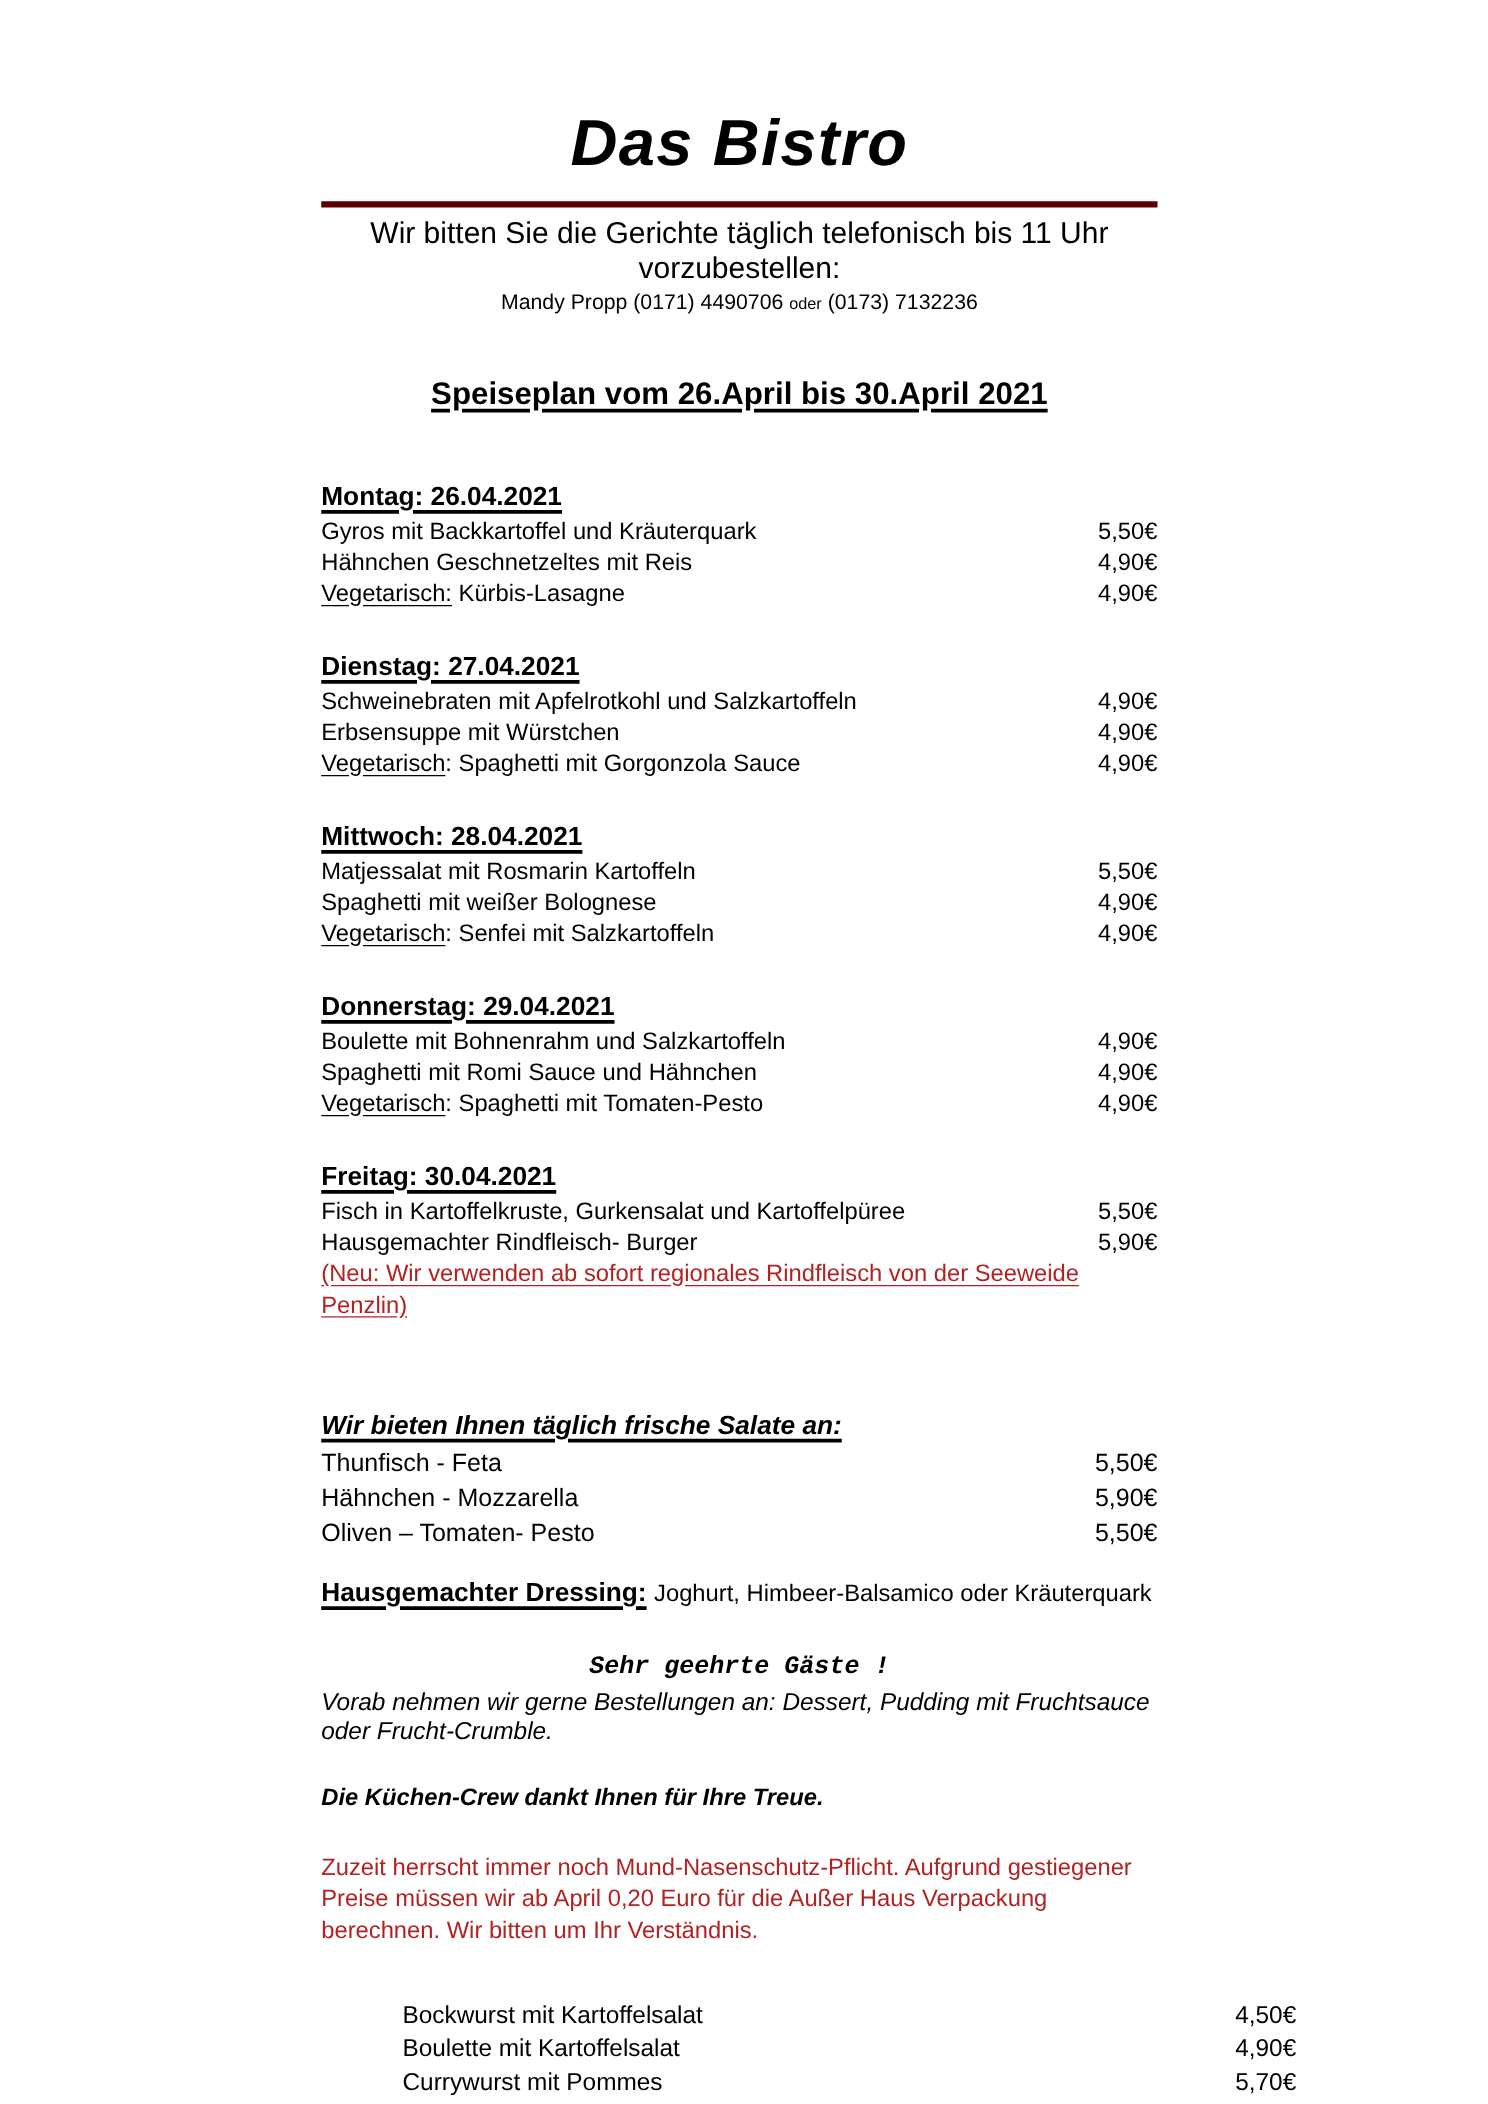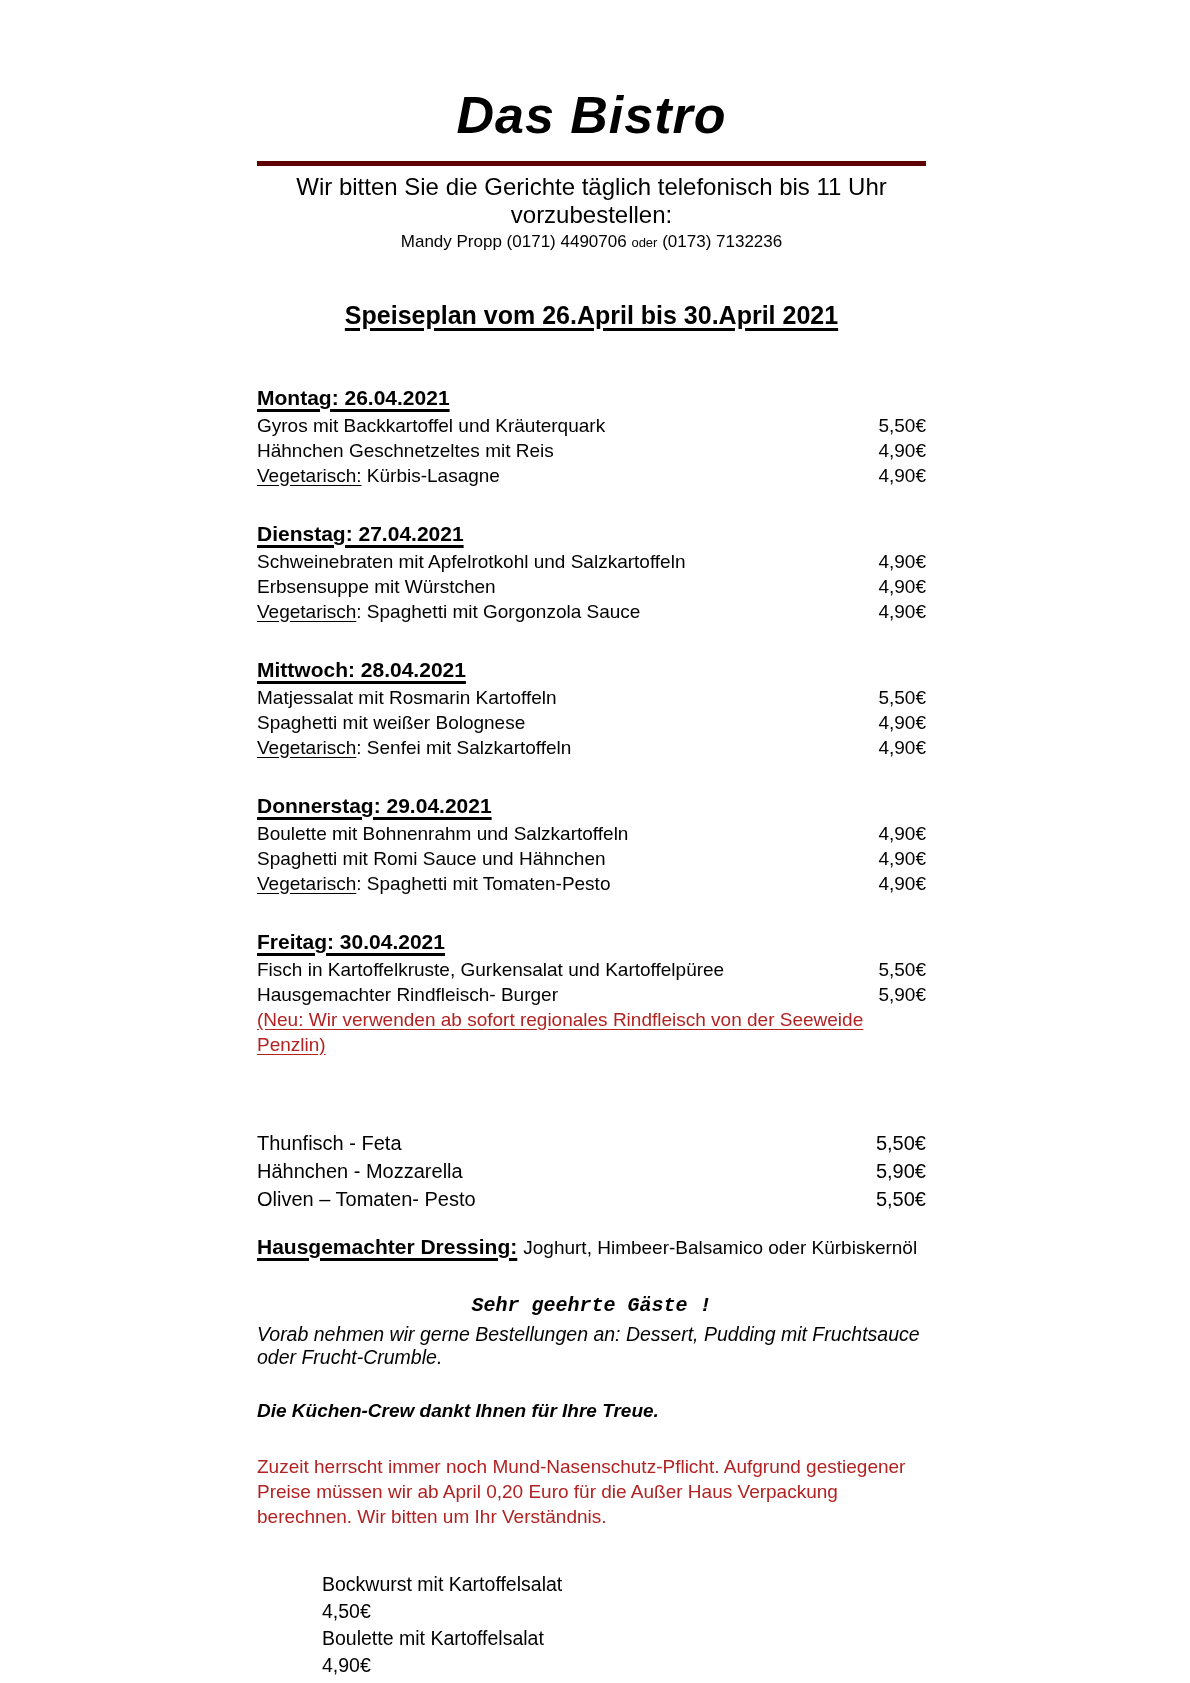--- a/index.html
+++ b/index.html
@@ -57,21 +57,21 @@
   }
   
   .guests-heading{text-align:center;font-size:20px;font-weight:bold;font-style:italic;margin-top:35px;font-family:Liberation Mono, monospace;}
   .preorders-note{font-size:19.5px;font-style:italic;margin-top:6px;}
   .thanks-note{font-size:19px;font-weight:bold;font-style:italic;margin-top:31px;}
   .covid-notice{
     color:var(--accent-red);font-size:19px;line-height:25px;margin-top:32px;max-width:815px;
   }
   
   .extras{margin-top:42px;margin-left:65px;width:715px;}
-  .extra-row{display:flex;justify-content:space-between;align-items:baseline;line-height:27px;font-size:19.5px;flex-direction:column;}
+  .extra-row{display:flex;justify-content:space-between;align-items:baseline;line-height:27px;font-size:19.5px;}
 </style>
 </head>
 <body>
 
 <div class="page">
 
   <div class="doc-title">Das Bistro</div>
 
   <div class="divider"></div>
 
@@ -132,38 +132,39 @@
         </div><div class="menu-row">
           <span class="dish">Hausgemachter Rindfleisch- Burger</span>
           <span class="price">5,90€</span>
         </div><div class="menu-row red-line">
           <span class="dish">(Neu: Wir verwenden ab sofort regionales Rindfleisch von der Seeweide Penzlin)</span>
           <span class="price"></span>
         </div></div>
     </div>
 
   <div class="salads">
+    <div class="salads-heading">Wir bieten Ihnen täglich frische Salate an:</div>
     <div>
         <div class="salad-row">
           <span class="dish">Thunfisch - Feta</span>
           <span class="price">5,50€</span>
         </div>
         <div class="salad-row">
           <span class="dish">Hähnchen - Mozzarella</span>
           <span class="price">5,90€</span>
         </div>
         <div class="salad-row">
           <span class="dish">Oliven – Tomaten- Pesto</span>
           <span class="price">5,50€</span>
         </div>
       </div>
   </div>
 
   <div class="dressing-line">
-    <span class="dressing-label">Hausgemachter Dressing:</span><span>Joghurt, Himbeer-Balsamico oder Kürbiskernöl</span>
+    <span class="dressing-label">Hausgemachter Dressing:</span><span>Joghurt, Himbeer-Balsamico oder Kräuterquark</span>
   </div>
 
   <div class="guests-heading">Sehr geehrte Gäste !</div>
 
   <div class="preorders-note">Vorab nehmen wir gerne Bestellungen an: Dessert, Pudding mit Fruchtsauce oder Frucht-Crumble.</div>
 
   <div class="thanks-note">Die Küchen-Crew dankt Ihnen für  Ihre Treue.</div>
 
   <div class="covid-notice">Zuzeit herrscht immer noch Mund-Nasenschutz-Pflicht. Aufgrund gestiegener Preise müssen wir ab April 0,20 Euro für die Außer Haus Verpackung berechnen. Wir bitten um Ihr Verständnis.</div>
 

